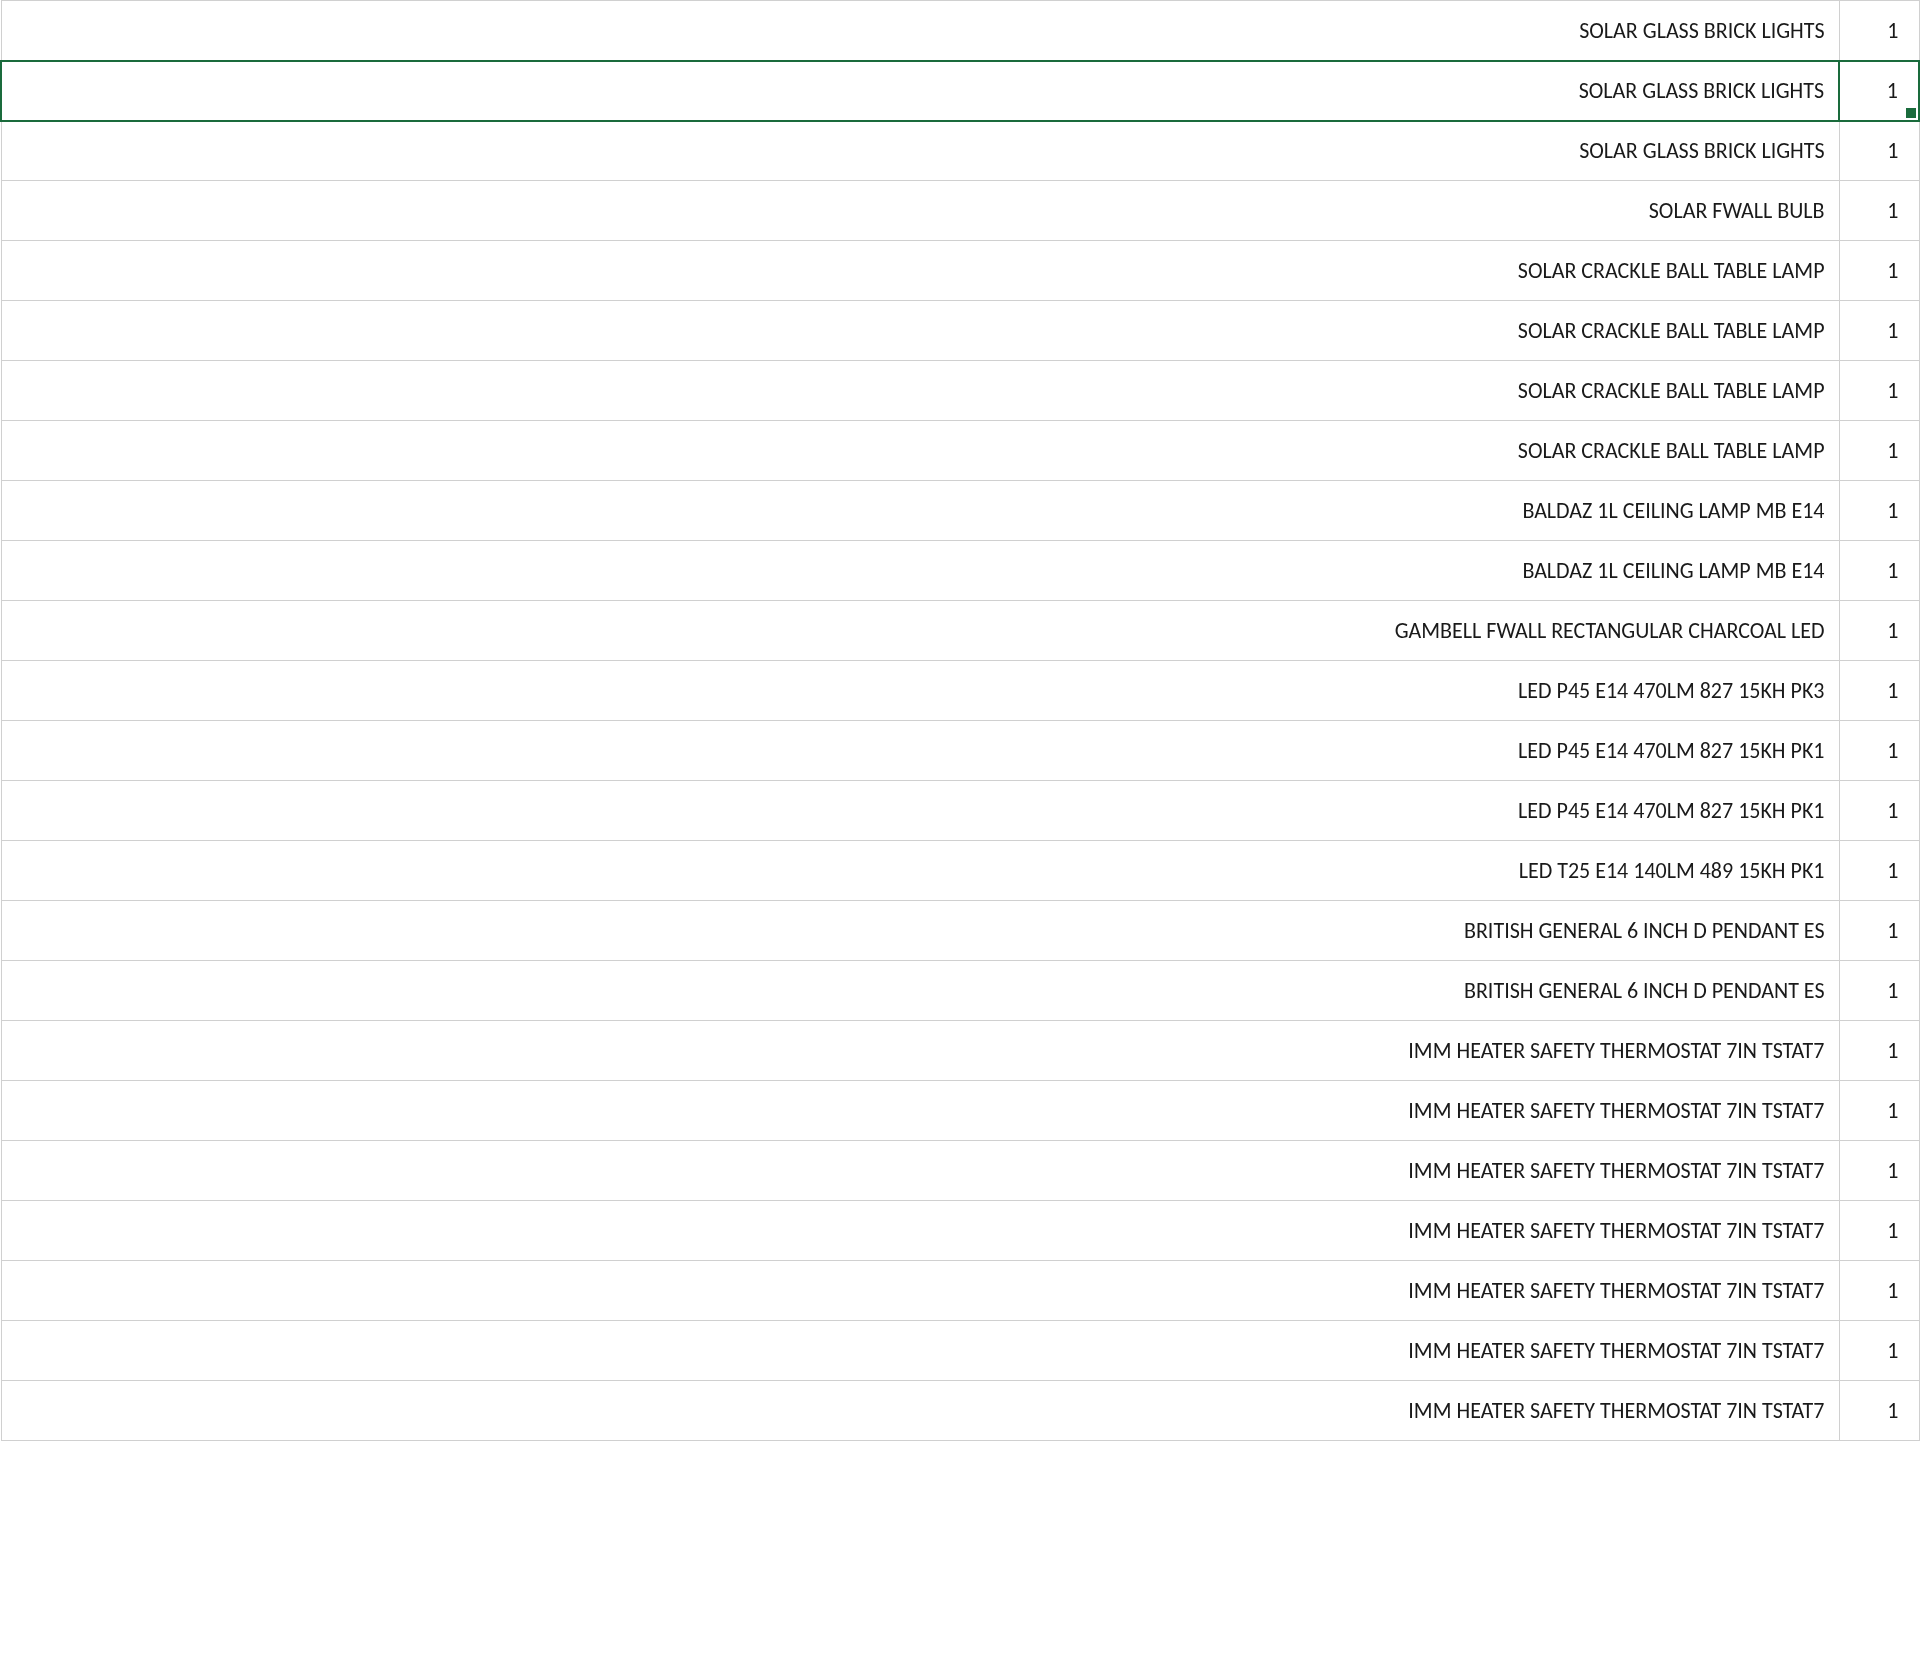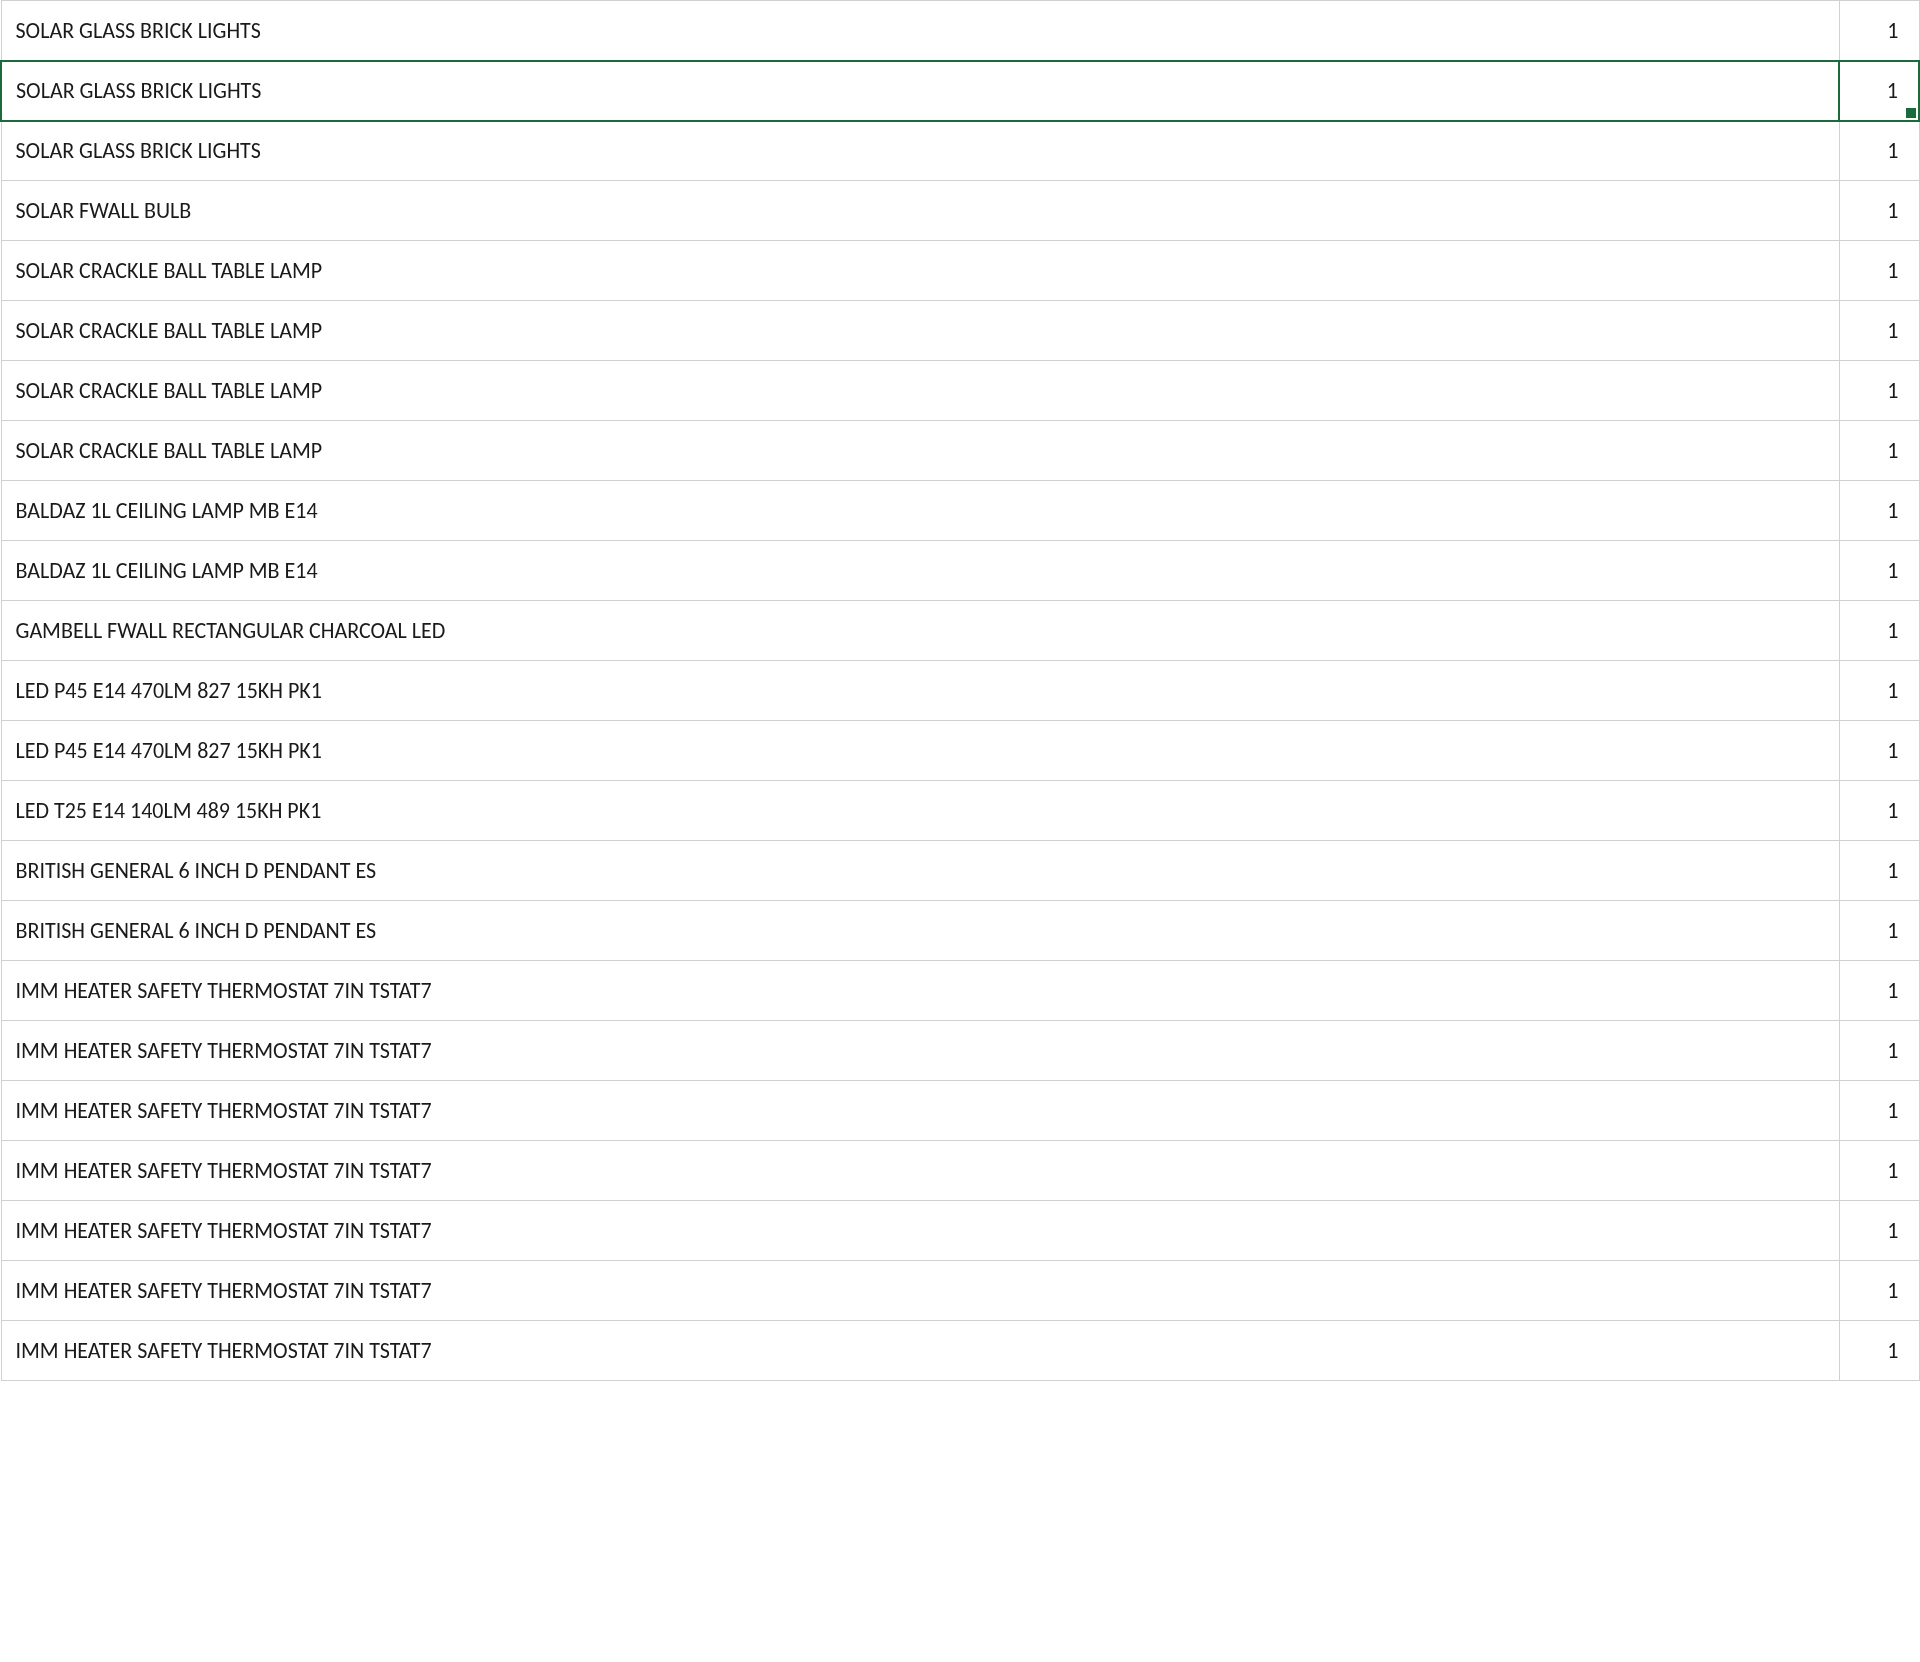--- a/index.html
+++ b/index.html
@@ -42,20 +42,21 @@
     tr {
       height: 60px;
     }
 
     td {
       border: 1px solid #d0d0d0;
       padding: 8px 14px;
       vertical-align: middle;
       white-space: nowrap;
       overflow: hidden;
+      text-align: right;
     }
 
     td.qty {
       text-align: right;
       padding-right: 20px;
     }
 
     tr.selected td {
       border: 2px solid #1a6b3c;
     }
@@ -124,20 +125,24 @@
           </tr>
           <tr>
             <td>BALDAZ 1L CEILING LAMP MB E14</td>
             <td class="qty">1</td>
           </tr>
           <tr>
             <td>GAMBELL FWALL RECTANGULAR CHARCOAL LED</td>
             <td class="qty">1</td>
           </tr>
           <tr>
+            <td>LED P45 E14 470LM 827 15KH PK3</td>
+            <td class="qty">1</td>
+          </tr>
+          <tr>
             <td>LED P45 E14 470LM 827 15KH PK1</td>
             <td class="qty">1</td>
           </tr>
           <tr>
             <td>LED P45 E14 470LM 827 15KH PK1</td>
             <td class="qty">1</td>
           </tr>
           <tr>
             <td>LED T25 E14 140LM 489 15KH PK1</td>
             <td class="qty">1</td>

